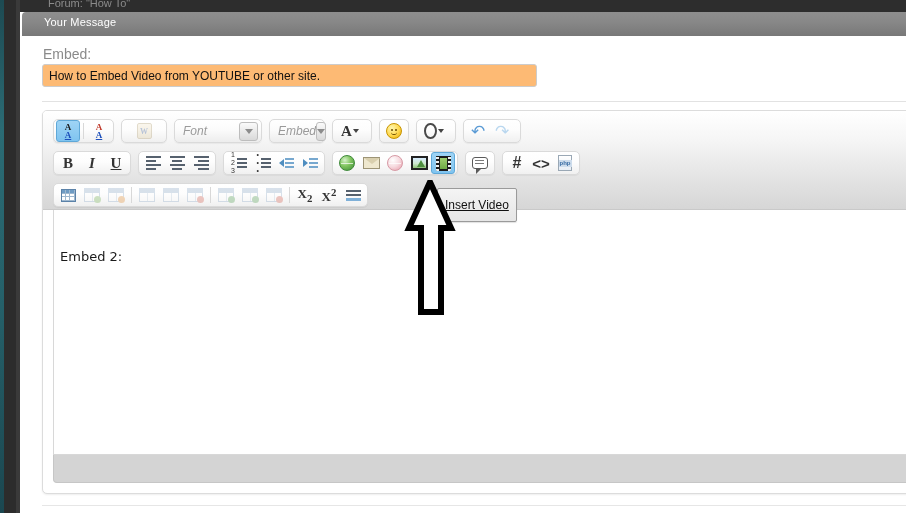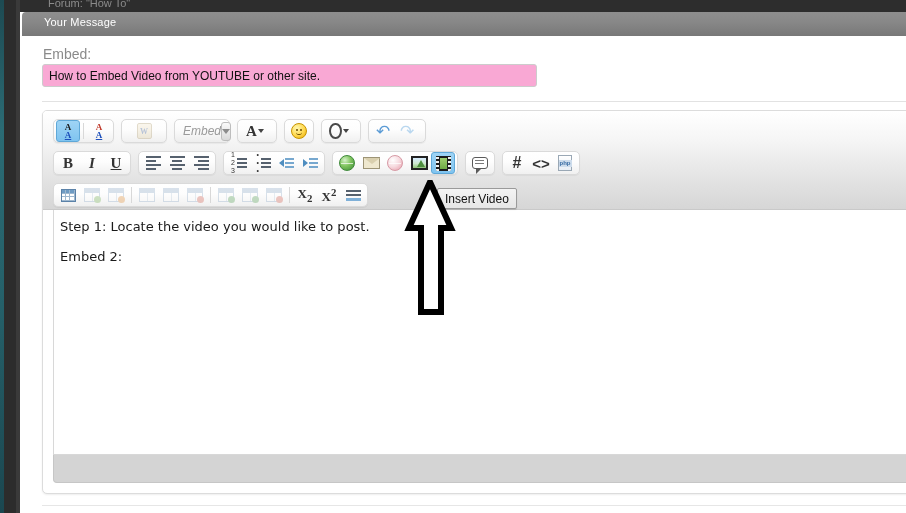--- a/index.html
+++ b/index.html
@@ -85,21 +85,21 @@
     font-size: 14px;
     color: #8a8a8a;
   }
   #title-input {
     position: absolute;
     left: 42px; top: 64px;
     width: 495px; height: 23px;
     box-sizing: border-box;
     border: 1px solid #ccc;
     border-radius: 3px;
-    background: #f9a8d4;
+    background: #fdba74;
     font-family: "Liberation Sans", sans-serif;
     font-size: 12px;
     color: #111;
     padding: 0 6px;
     outline: none;
   }
 
   
   #title-sep {
     position: absolute;
@@ -496,33 +496,34 @@
   #annotation-arrow {
     position: absolute;
     left: 403px; top: 180px;
     width: 60px; height: 140px;
     z-index: 30;
     pointer-events: none;
   }
   #tooltip-insert-video {
     position: absolute;
     left: 437px; top: 188px;
-    height: 21px;
+    height: 34px;
     box-sizing: border-box;
     background: linear-gradient(180deg,#f4f4f4 0%, #e6e6e6 100%);
     border: 1px solid #9a9a9a;
     border-radius: 2px;
     padding: 0 7px;
     display: flex;
     align-items: center;
     font-size: 12px;
     color: #111;
     z-index: 25;
     box-shadow: 0 1px 1px rgba(0,0,0,.12);
     white-space: nowrap;
+    text-decoration: underline;
   }
 </style>
 </head>
 <body>
 
 <div id="left-gutter">
   <div id="left-gutter-teal"></div>
   <div id="left-gutter-edge"></div>
 </div>
 
@@ -563,20 +564,26 @@
       </div>
 
       <div class="tb-group" style="width:46px;justify-content:center;">
         <div class="tb-btn tb-dim">
           <span class="clipboard">
             <span>W</span>
           </span>
         </div>
       </div>
 
+      <div class="tb-combo" id="font-combo">
+        <span>Font</span>
+        <span class="combo-arrow">
+            <i></i>
+          </span>
+      </div>
 
       <div class="tb-combo" id="size-combo">
         <span>Embed</span>
         <span class="combo-arrow">
             <i></i>
           </span>
       </div>
 
       <div class="tb-group" style="width:40px;">
         <div class="tb-btn wide">
@@ -812,21 +819,20 @@
               <span></span>
               <span style="background:#7fb0d8;height:3px;"></span>
             </span>
         </div>
       </div>
     </div>
   </div>
 
   <div id="edit-area-top-border"></div>
   <div id="edit-area">
-    <div class="doc-line" id="doc-line-1">Step 1: Locate the video you would like to post.</div>
     <div class="doc-line" id="doc-line-2">Embed 2:</div>
   </div>
 
   <div id="editor-footer"></div>
 </div>
 
 <div id="bottom-sep"></div>
 
 <div id="tooltip-insert-video">Insert Video</div>
 

